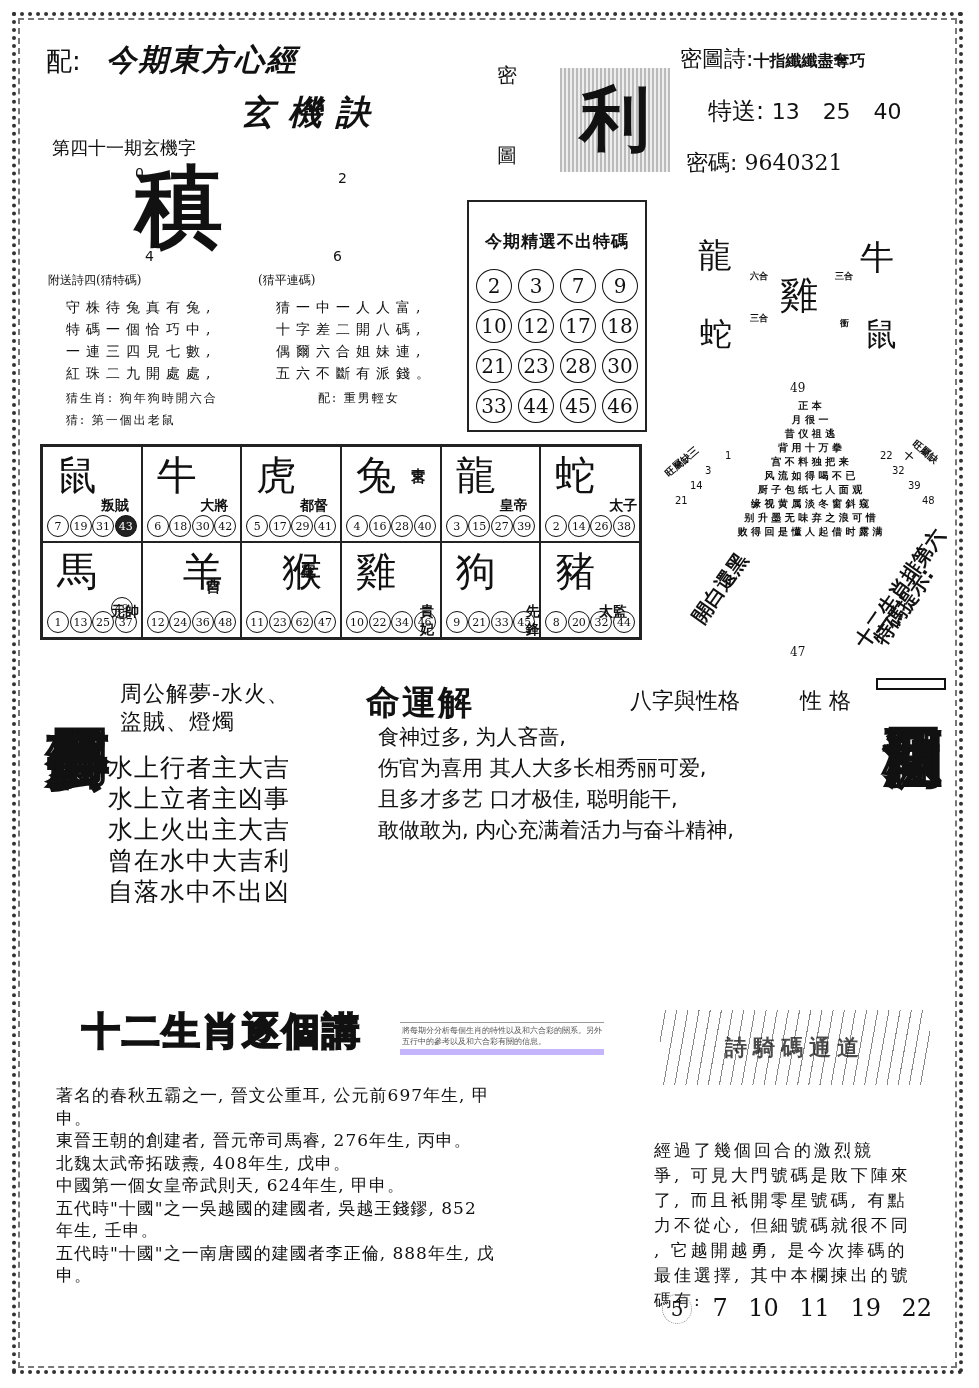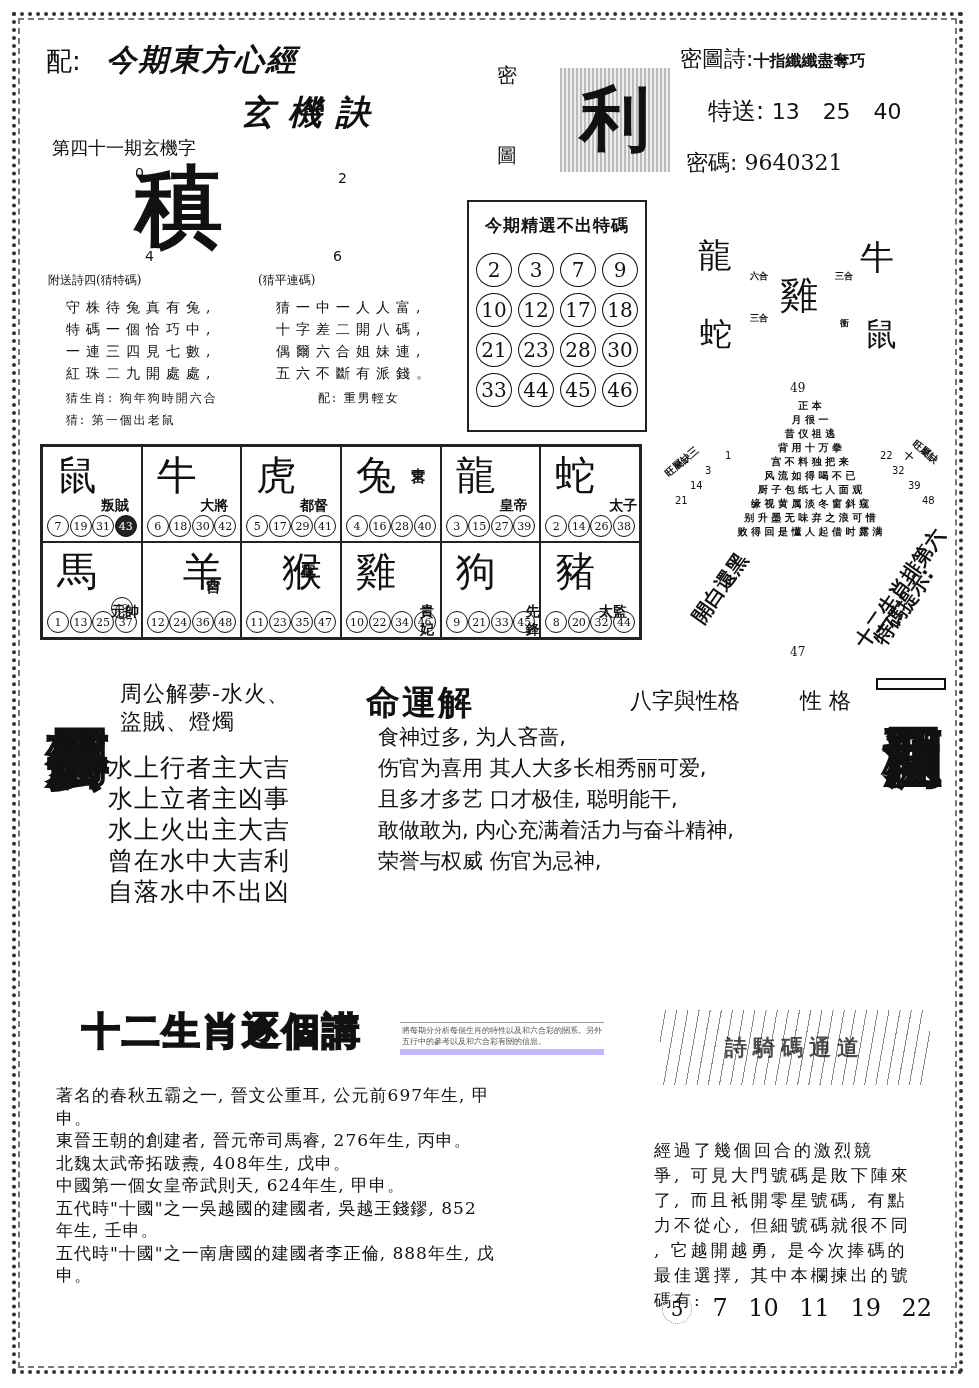--- a/index.html
+++ b/index.html
@@ -4,21 +4,21 @@
 <style>
   html,body{margin:0;padding:0;background:#fff;}
   body{width:979px;height:1388px;position:relative;overflow:hidden;font-family:"DejaVu Serif",serif;color:#111;}
   .frame{position:absolute;left:12px;top:12px;width:951px;height:1362px;border:4px dotted #333;box-sizing:border-box;}
   .frame:after{content:"";position:absolute;inset:2px;border:2px dashed #777;}
   .abs{position:absolute;}
   .bold-title{font-family:"DejaVu Sans",sans-serif;font-weight:bold;font-style:italic;letter-spacing:2px;}
   .hdr-label{font-size:26px;font-family:"DejaVu Sans",sans-serif;}
   .circ{display:inline-flex;align-items:center;justify-content:center;border:1.5px solid #111;border-radius:50%;box-sizing:border-box;font-family:"DejaVu Serif",serif;}
   .grid-box{position:absolute;left:467px;top:200px;width:180px;height:232px;border:2px solid #222;box-sizing:border-box;}
-  .grid-box .title{text-align:center;font-size:17px;font-weight:bold;margin-top:12px;letter-spacing:1px;}
+  .grid-box .title{text-align:center;font-size:17px;font-weight:bold;margin-top:28px;letter-spacing:1px;}
   .grid-box .nums{display:grid;grid-template-columns:repeat(4,36px);gap:6px 6px;justify-content:center;margin-top:16px;}
   .grid-box .circ{width:36px;height:34px;font-size:20px;}
   .zodiac{position:absolute;left:40px;top:444px;width:602px;height:196px;border:2px solid #222;box-sizing:border-box;display:grid;grid-template-columns:repeat(6,1fr);grid-template-rows:1fr 1fr;}
   .zcell{border:1px solid #222;position:relative;}
   .zcell .glyph{position:absolute;left:14px;top:6px;font-size:40px;line-height:44px;}
   .zcell .name{position:absolute;right:12px;top:50px;font-family:"DejaVu Sans",sans-serif;font-weight:bold;font-size:14px;margin-left:48px;}
   .zcell .nums{position:absolute;left:4px;right:4px;bottom:4px;display:flex;justify-content:space-between;}
   .zcell .circ{width:22px;height:22px;font-size:11px;}
   .zcell .extra{position:absolute;right:8px;top:54px;width:22px;height:22px;font-size:11px;}
   .poem{font-family:"DejaVu Serif",serif;font-size:14px;line-height:22px;letter-spacing:6px;}
@@ -194,21 +194,21 @@
         <span class="circ">36</span>
         <span class="circ">48</span>
       </div>
     </div>
   <div class="zcell">
       <span class="glyph" style="left:40px;">猴</span>
       <span class="name" style="left:10px;right:auto;top:8px;writing-mode:vertical-rl;">寇王</span>
       <div class="nums">
         <span class="circ">11</span>
         <span class="circ">23</span>
-        <span class="circ">35</span>
+        <span class="circ">62</span>
         <span class="circ">47</span>
       </div>
     </div>
   <div class="zcell">
       <span class="glyph">雞</span>
       <span class="name" style="left:30px;right:auto;top:60px;">貴妃</span>
       <div class="nums">
         <span class="circ">10</span>
         <span class="circ">22</span>
         <span class="circ">34</span>
@@ -281,21 +281,20 @@
 </div>
 
 <div class="abs" style="left:366px;top:680px;font-size:34px;font-weight:bold;font-family:'DejaVu Sans',sans-serif;letter-spacing:2px;">命運解</div>
 <div class="abs" style="left:630px;top:686px;font-size:22px;font-family:'DejaVu Sans',sans-serif;">八字與性格</div>
 <div class="abs" style="left:800px;top:686px;font-size:22px;font-family:'DejaVu Sans',sans-serif;">性 格</div>
 <div class="abs bazi-line" style="left:378px;top:722px;">
   <div>食神过多, 为人吝啬,</div>
   <div>伤官为喜用 其人大多长相秀丽可爱,</div>
   <div>且多才多艺 口才极佳, 聪明能干,</div>
   <div>敢做敢为, 内心充满着活力与奋斗精神,</div>
-  <div>荣誉与权威 伤官为忌神,</div>
 </div>
 <div class="abs vert-big" style="left:876px;top:678px;width:66px;font-size:58px;line-height:62px;border:2px solid #111;padding:4px 0;color:#fff;-webkit-text-stroke:2px #111;">四柱預測</div>
 
 <div class="abs" style="left:82px;top:1006px;font-size:38px;font-weight:bold;font-family:'DejaVu Sans',sans-serif;color:#0369a1;-webkit-text-stroke:2px #111;letter-spacing:2px;">十二生肖逐個講</div>
 <div class="abs" style="left:400px;top:1002px;width:200px;font-size:8px;line-height:11px;color:#555;border-top:1px solid #999;border-bottom:6px solid #c4b5fd;padding:2px;margin-top:20px;">將每期分分析每個生肖的特性以及和六合彩的關系。另外五行中的參考以及和六合彩有關的信息。</div>
 <div class="abs hist-line" style="left:56px;top:1084px;width:580px;">
   <div>著名的春秋五霸之一, 晉文公重耳, 公元前697年生, 甲</div>
   <div>申。</div>
   <div>東晉王朝的創建者, 晉元帝司馬睿, 276年生, 丙申。</div>
   <div>北魏太武帝拓跋燾, 408年生, 戊申。</div>

